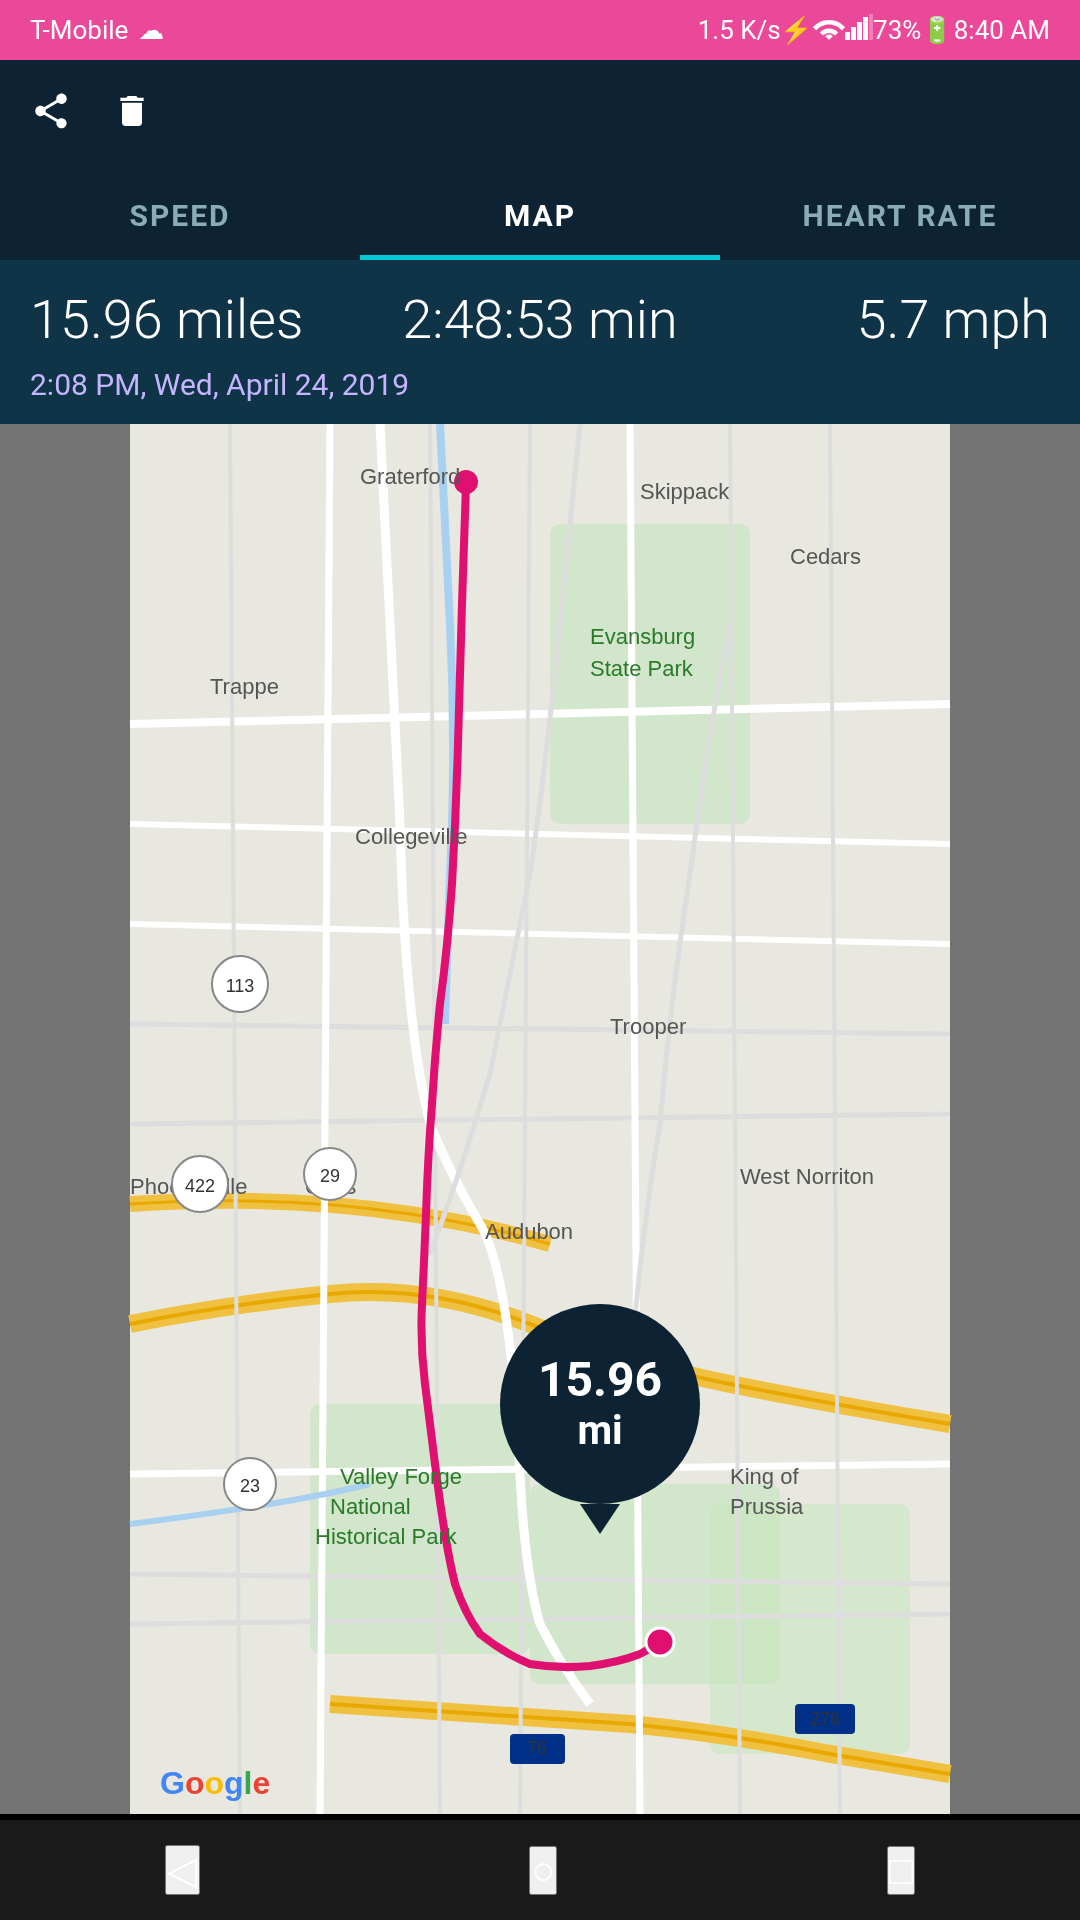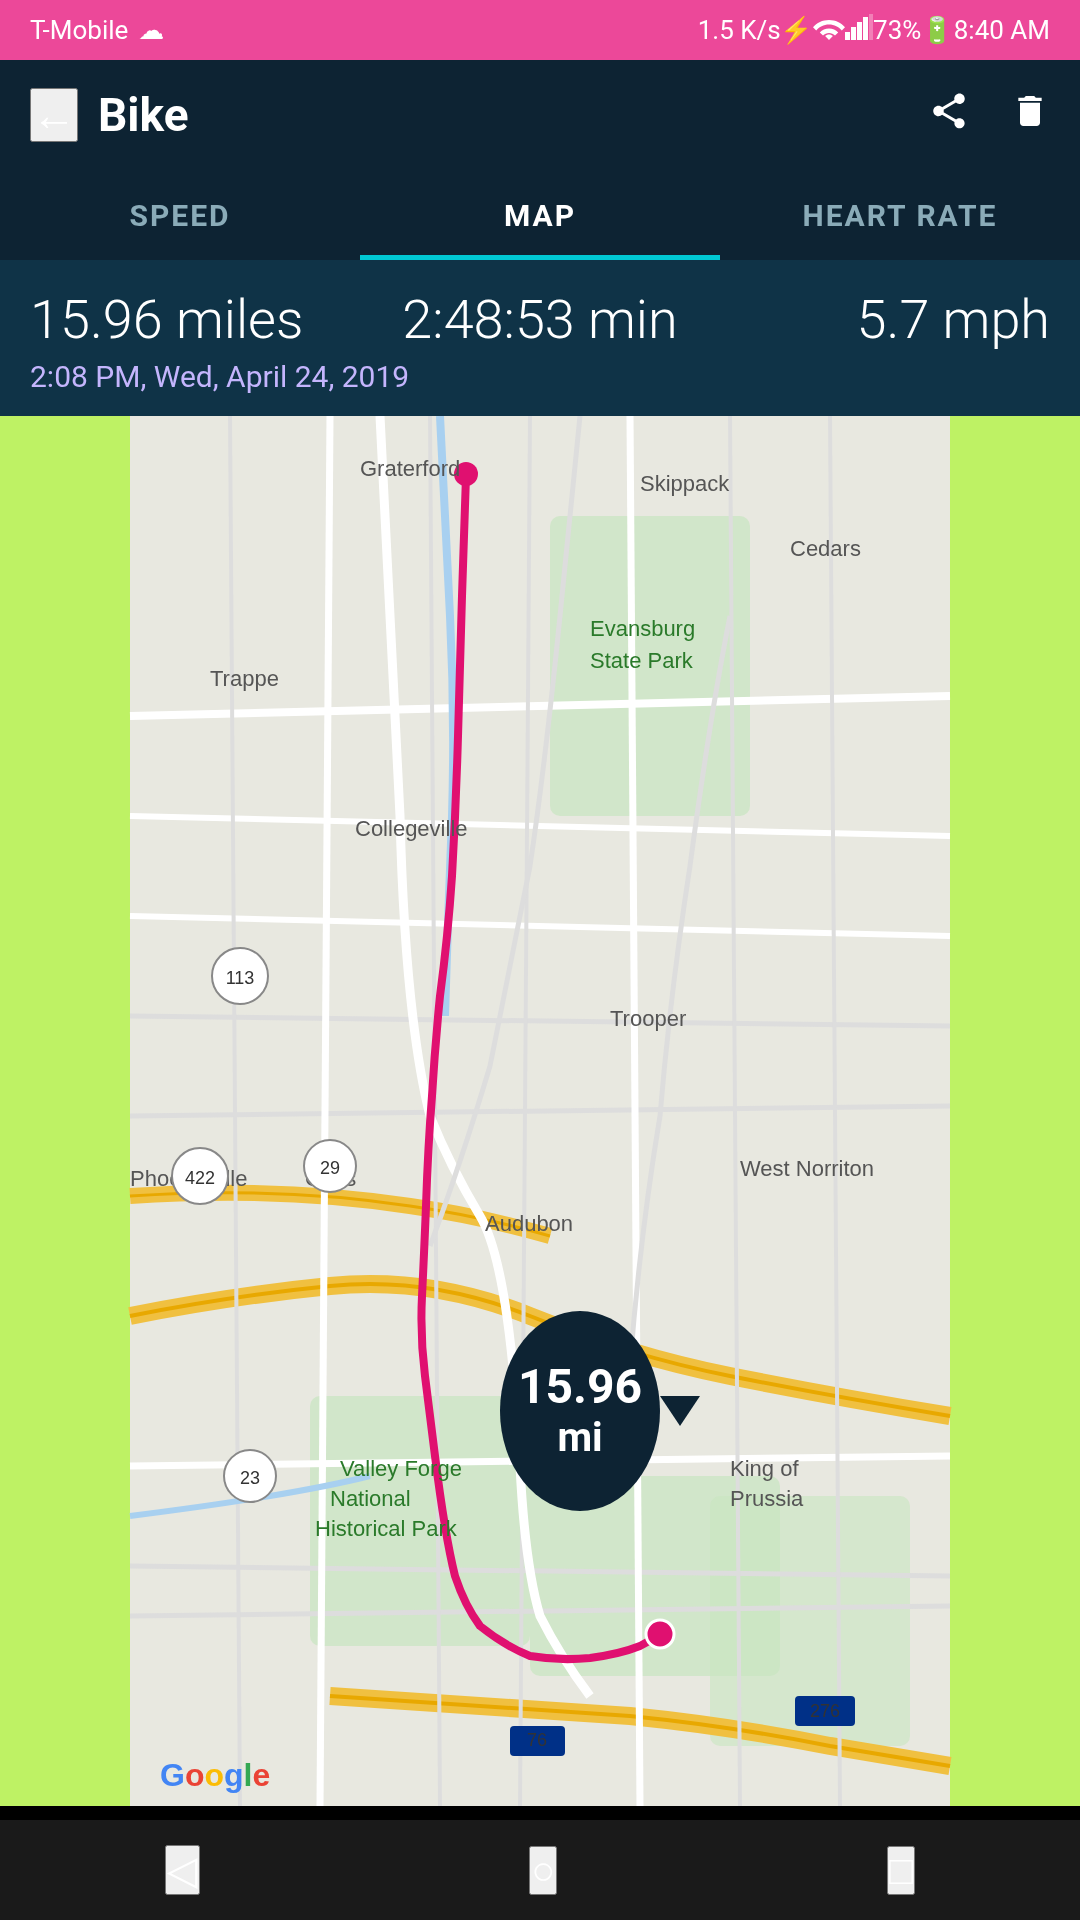--- a/index.html
+++ b/index.html
@@ -97,21 +97,21 @@
 
     
     .stats-bar {
       width: 100%;
       background: #0f3347;
       padding: 28px 30px 22px;
     }
     .stats-row {
       display: flex;
       gap: 11px;
-      margin-bottom: 8px;
+      margin-bottom: 16px;
     }
     .stat-item {
       color: #fff;
       font-size: 54px;
       font-weight: 300;
       flex: 1;
     }
     .stat-item:not(:first-child) {
       text-align: center;
     }
@@ -121,40 +121,40 @@
     .stat-date {
       color: #c4b5fd;
       font-size: 30px;
     }
 
     
     .map-container {
       width: 100%;
       height: 1390px;
       position: relative;
-      background: #bef264;
+      background: #737373;
       overflow: hidden;
     }
 
     
     .map-svg {
       width: 100%;
       height: 100%;
     }
 
     
     .distance-bubble {
       position: absolute;
       bottom: 280px;
       left: 50%;
       transform: translateX(-20%);
       width: 200px;
       height: 230px;
       display: flex;
-      flex-direction: row;
+      flex-direction: column;
       align-items: center;
       justify-content: center;
     }
     .bubble-circle {
       width: 200px;
       height: 200px;
       border-radius: 50%;
       background: #0d2333;
       display: flex;
       flex-direction: column;
@@ -243,24 +243,20 @@
           <rect x="24" y="0" width="4" height="26" fill="rgba(255,255,255,0.3)"></rect>
         </svg>
     </span>
     <span>73%</span>
     <span>🔋</span>
     <span>8:40 AM</span>
   </div>
 </div>
 
 <div class="app-bar">
-  <div class="app-bar-left">
-    <button class="back-arrow">←</button>
-    <span class="app-bar-title">Bike</span>
-  </div>
   <div class="app-bar-right">
     <button class="icon-btn">
       <svg width="42" height="42" viewBox="0 0 24 24" fill="white">
           <path d="M18 16.08c-.76 0-1.44.3-1.96.77L8.91 12.7c.05-.23.09-.46.09-.7s-.04-.47-.09-.7l7.05-4.11c.54.5 1.25.81 2.04.81 1.66 0 3-1.34 3-3s-1.34-3-3-3-3 1.34-3 3c0 .24.04.47.09.7L8.04 9.81C7.5 9.31 6.79 9 6 9c-1.66 0-3 1.34-3 3s1.34 3 3 3c.79 0 1.5-.31 2.04-.81l7.12 4.16c-.05.21-.08.43-.08.65 0 1.61 1.31 2.92 2.92 2.92 1.61 0 2.92-1.31 2.92-2.92s-1.31-2.92-2.92-2.92z"></path>
         </svg>
     </button>
     <button class="icon-btn">
       <svg width="40" height="42" viewBox="0 0 24 24" fill="white">
           <path d="M6 19c0 1.1.9 2 2 2h8c1.1 0 2-.9 2-2V7H6v12zM19 4h-3.5l-1-1h-5l-1 1H5v2h14V4z"></path>
         </svg>

